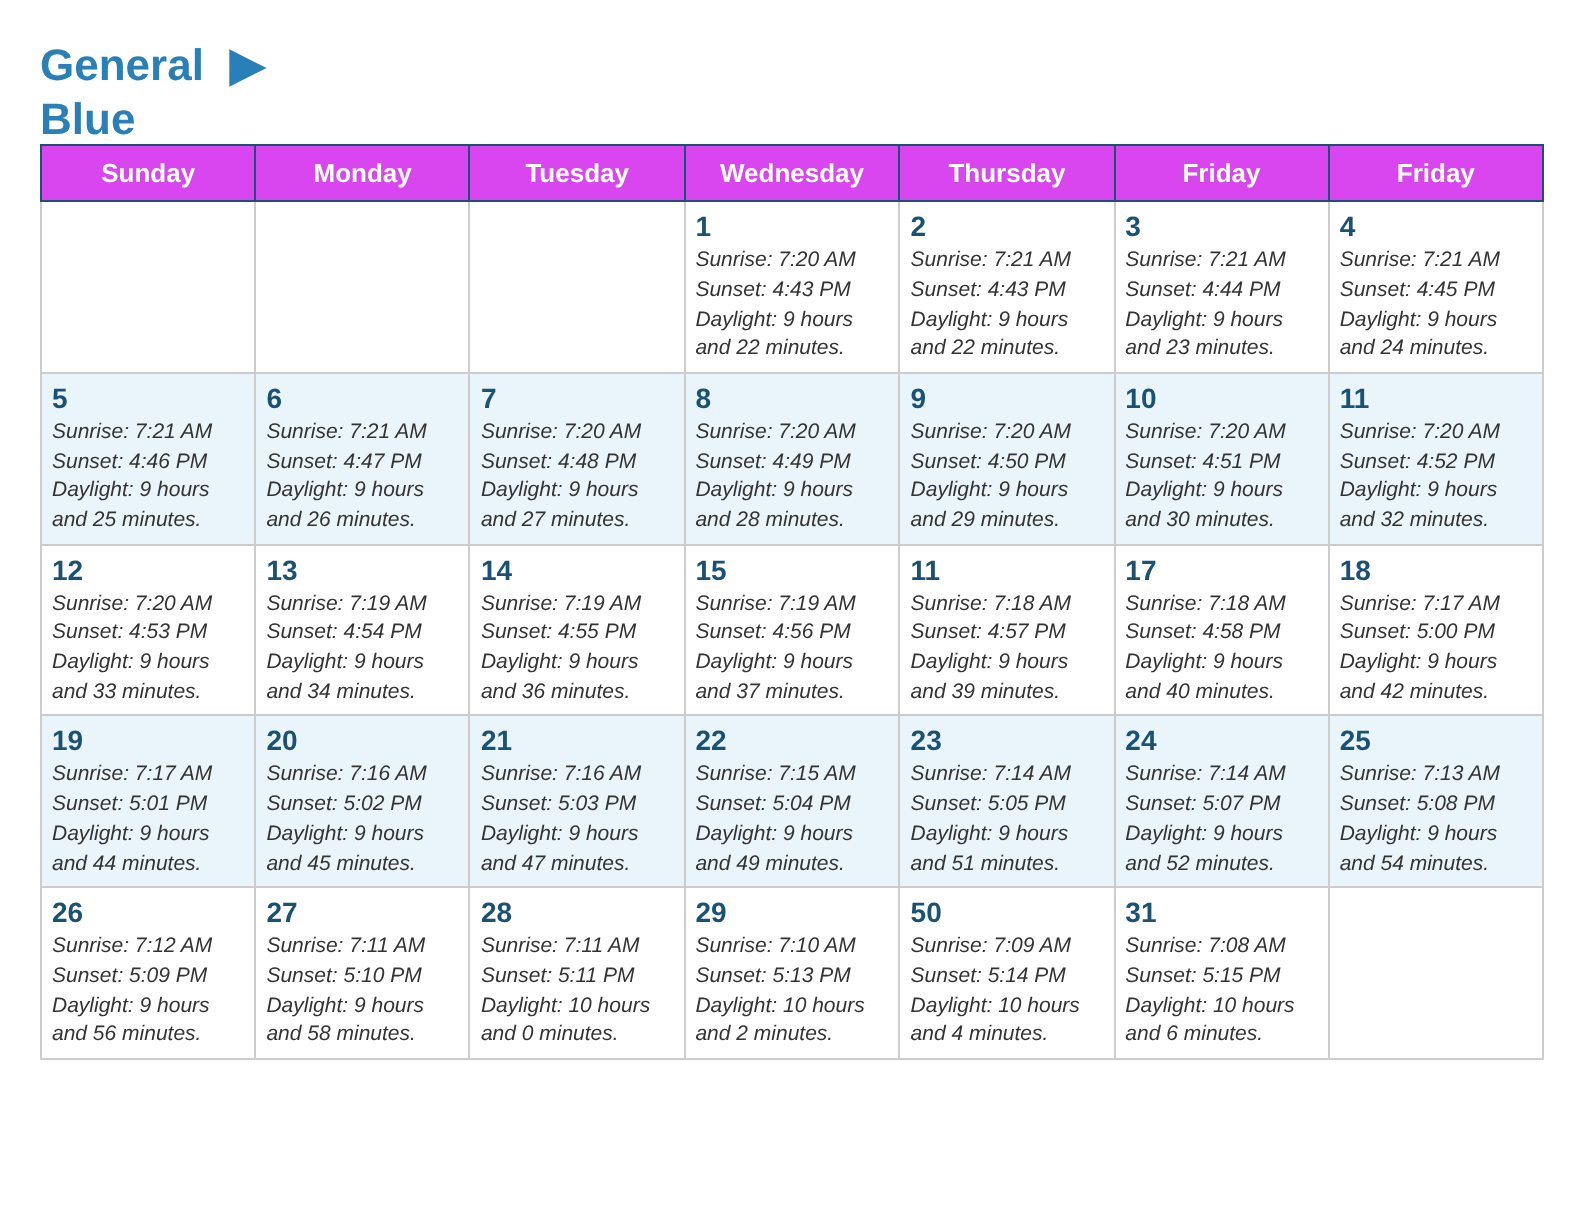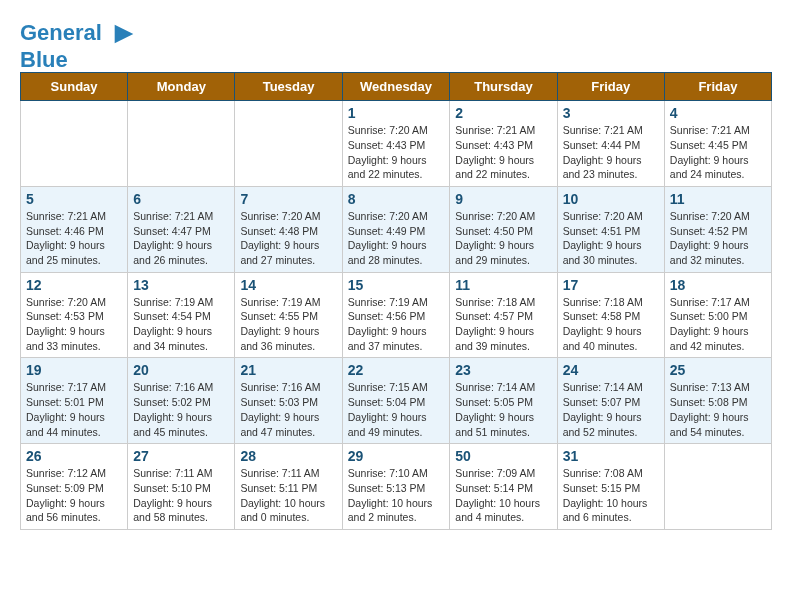--- a/index.html
+++ b/index.html
@@ -45,21 +45,21 @@
     .subtitle {
       font-size: 15px;
       color: #555;
     }
     table {
       width: 100%;
       border-collapse: collapse;
       font-size: 11px;
     }
     thead tr th {
-      background-color: #a16207;
+      background-color: #d946ef;
       color: #fff;
       padding: 6px 4px;
       text-align: center;
       font-size: 13px;
       font-weight: bold;
       border: 1px solid #1a5276;
     }
     tbody tr td {
       border: 1px solid #ccc;
       vertical-align: top;
@@ -71,20 +71,21 @@
     .day-number {
       font-size: 14px;
       font-weight: bold;
       color: #1a5276;
       margin-bottom: 2px;
     }
     .day-info {
       font-size: 10.5px;
       color: #333;
       line-height: 1.4;
+      font-style: italic;
     }
     .empty-cell {
       background: #f9f9f9;
     }
     tbody tr:nth-child(odd) td {
       background-color: #fff;
     }
     tbody tr:nth-child(even) td {
       background-color: #eaf4fb;
     }

